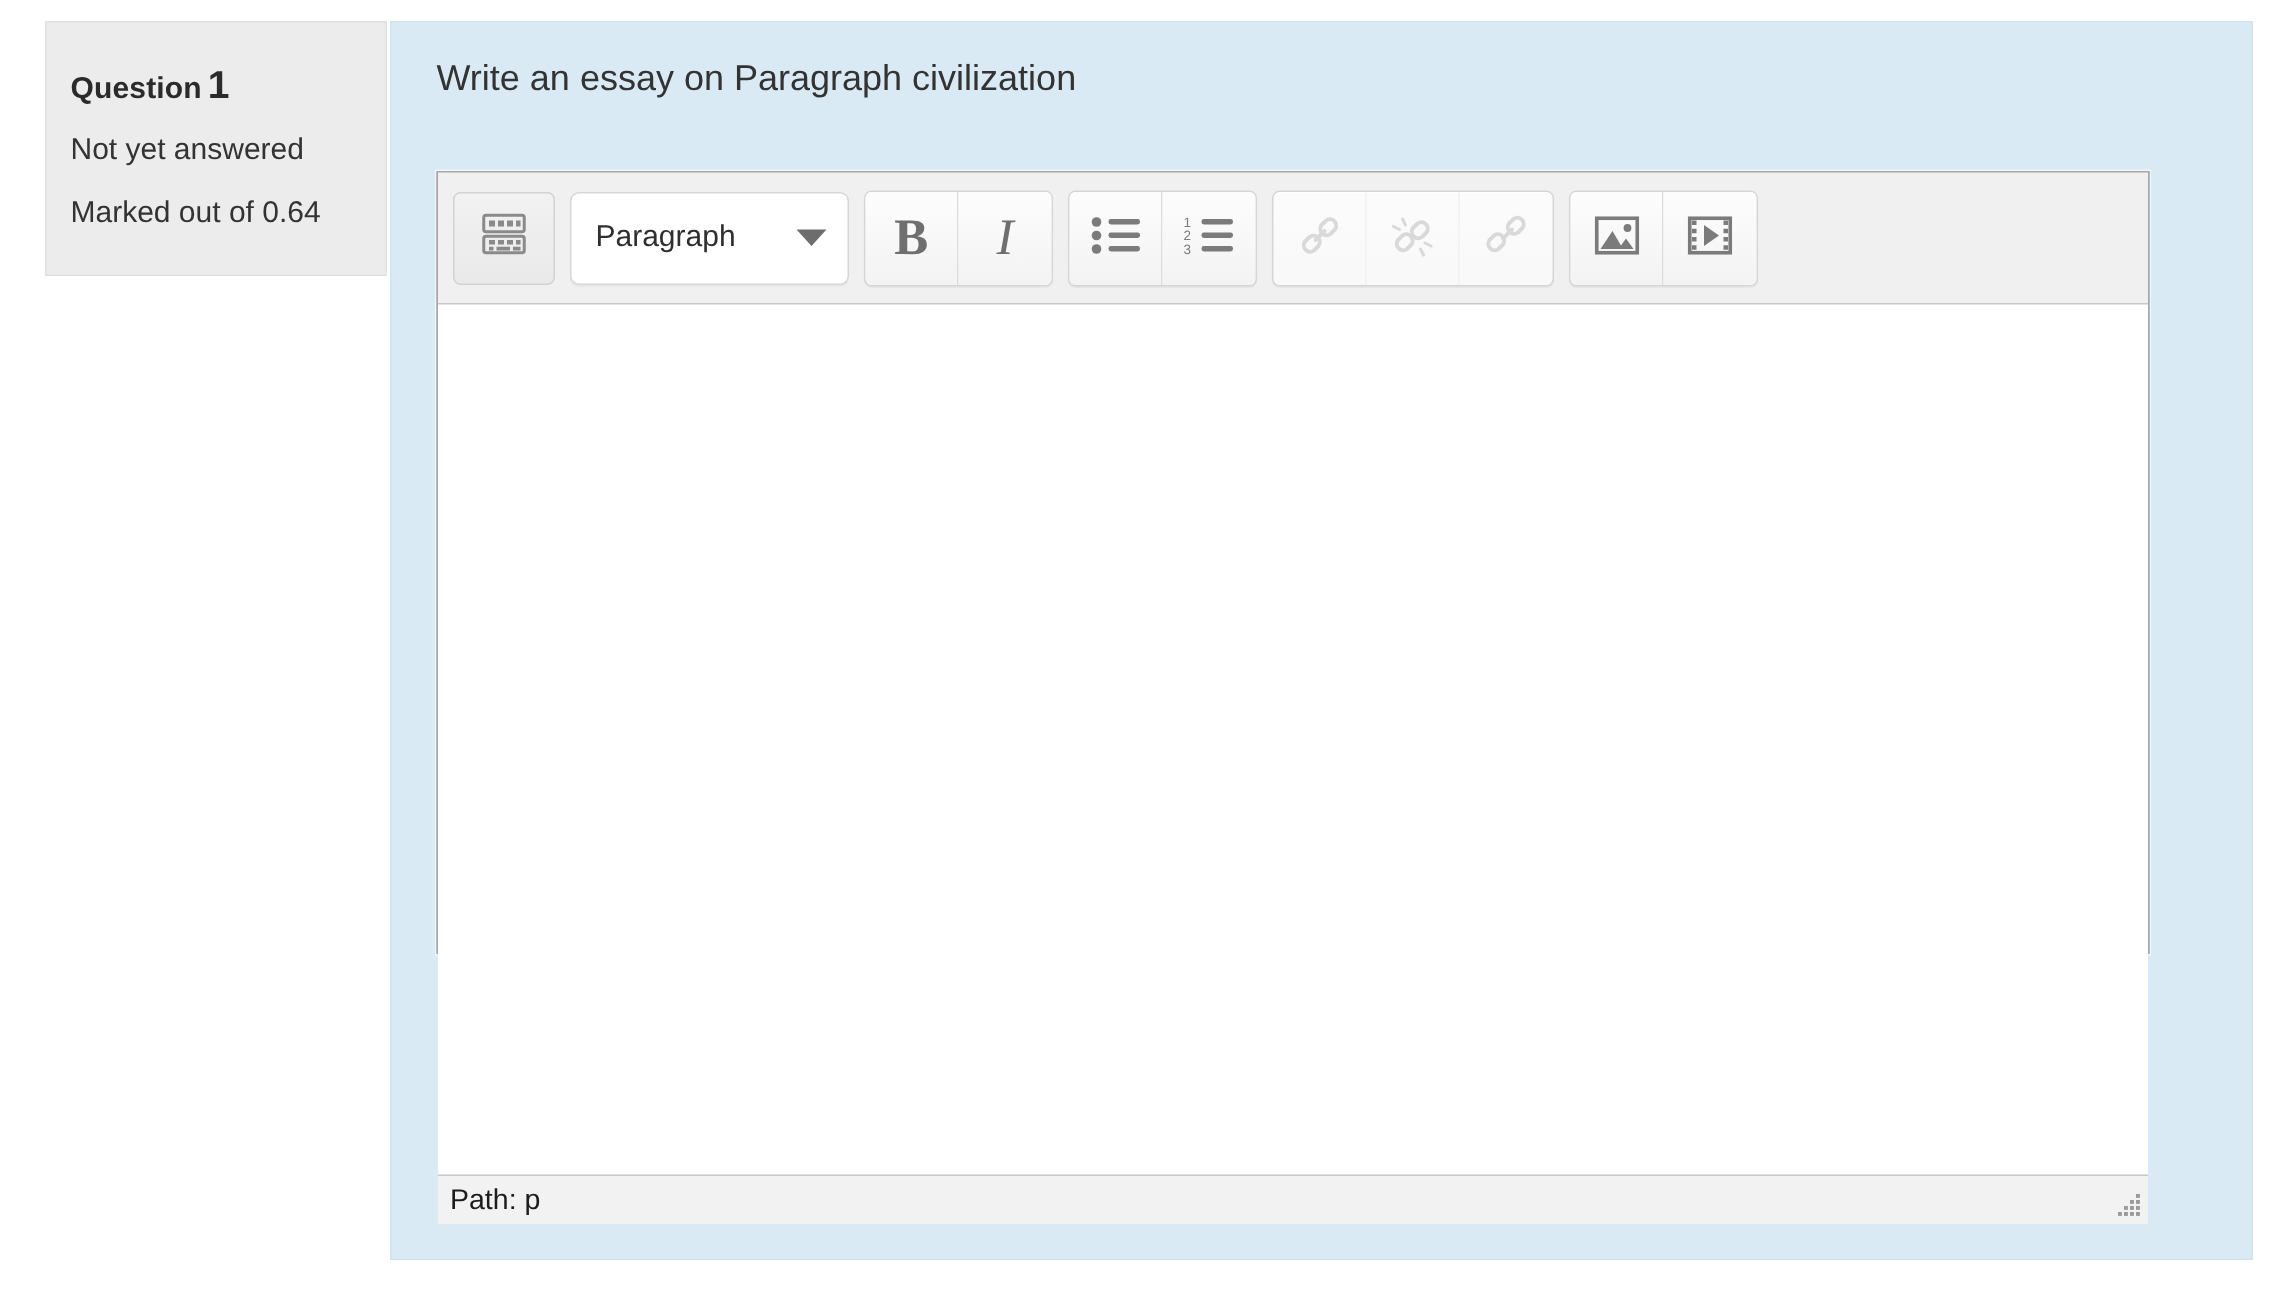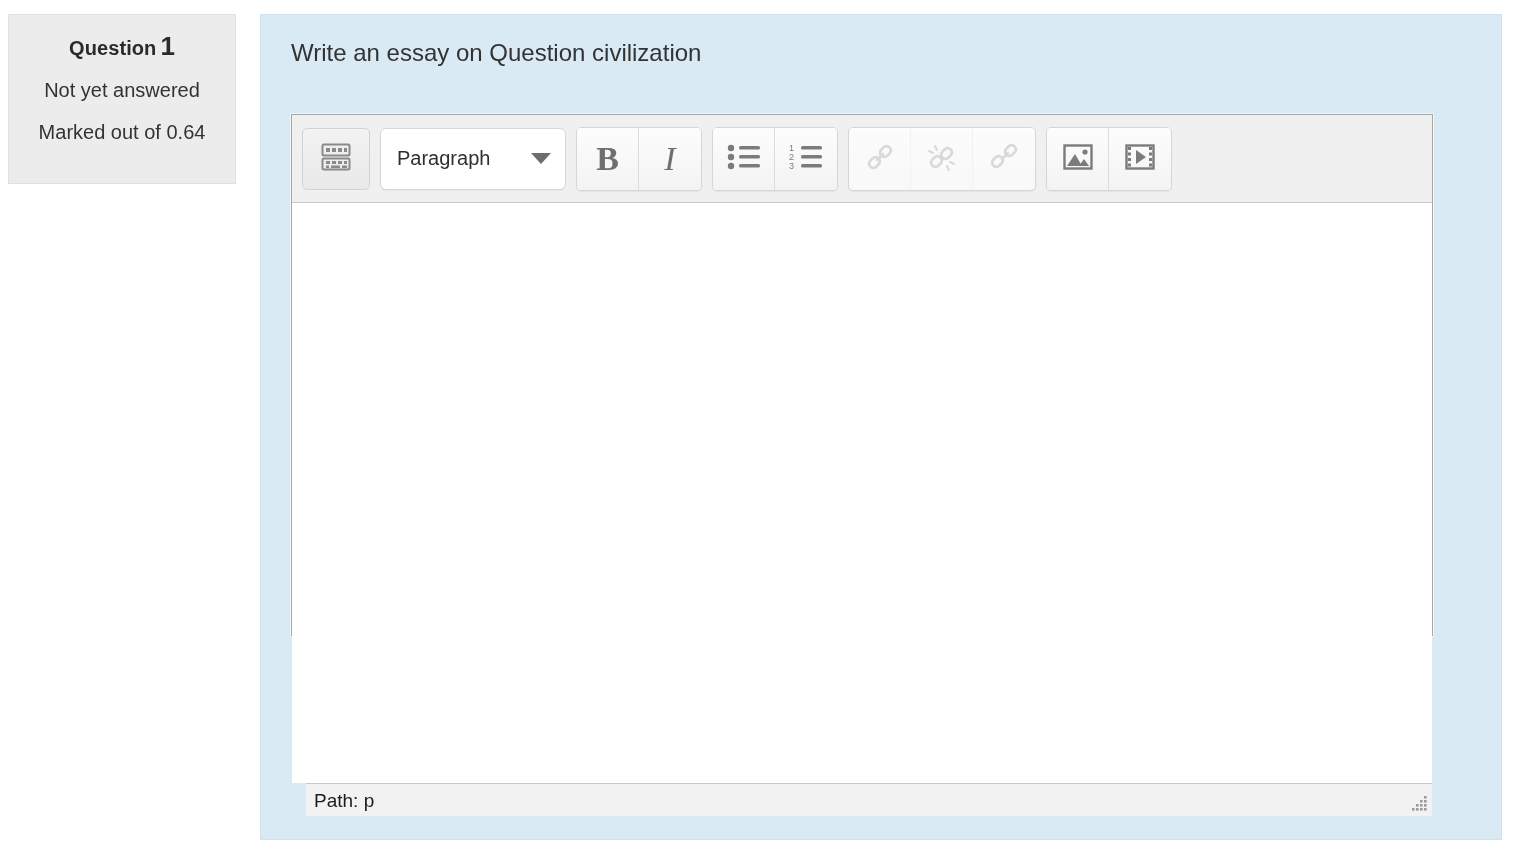--- a/index.html
+++ b/index.html
@@ -19,29 +19,28 @@
   #page {
     position: relative;
     width: 1522px;
     height: 862px;
     background: #ffffff;
   }
 
   
   .qinfo {
     position: absolute;
-    left: 8px;
+    left: 30px;
     top: 14px;
     width: 228px;
     height: 170px;
     box-sizing: border-box;
     background: #ececec;
     border: 1px solid #e0e0e0;
-    padding: 18px 16px 0 16px;
-    text-align: center;
+    padding: 28px 16px 0 16px;
   }
   .qinfo .qno {
     font-size: 20px;
     color: #2b2b2b;
     font-weight: bold;
     letter-spacing: .1px;
     margin: 0 0 20px 0;
     line-height: 1;
   }
   .qinfo .qno .num {
@@ -188,21 +187,20 @@
   
   .statusbar {
     position: relative;
     height: 33px;
     background: #f2f2f2;
     border-top: 1px solid #c9c9c9;
     display: flex;
     align-items: center;
     padding-left: 8px;
     box-sizing: border-box;
-    margin-left: 14px;
   }
   .statusbar .path {
     font-size: 19px;
     color: #1c1c1c;
     line-height: 1;
   }
   .grip {
     position: absolute;
     right: 3px;
     bottom: 2px;
@@ -217,21 +215,21 @@
 <div id="page">
 
   <div class="qinfo">
     <div class="qno"><span>Question</span><span class="num">1</span></div>
     <div class="state">Not yet answered</div>
     <div class="grade">Marked out of 0.64</div>
   </div>
 
   <div class="qcontent">
 
-    <div class="qtext">Write an essay on Question civilization</div>
+    <div class="qtext">Write an essay on Paragraph civilization</div>
 
     <div class="editor">
 
       <div class="toolbar">
 
         <div class="kbd-btn">
           <span>
             <svg width="34" height="30" viewBox="0 0 34 30">
               <rect x="3.5" y="2.5" width="27" height="11" rx="1.5" fill="none" stroke="#8a8a8a" stroke-width="2"></rect>
               <rect x="7" y="6" width="4" height="4" fill="#8a8a8a"></rect>

